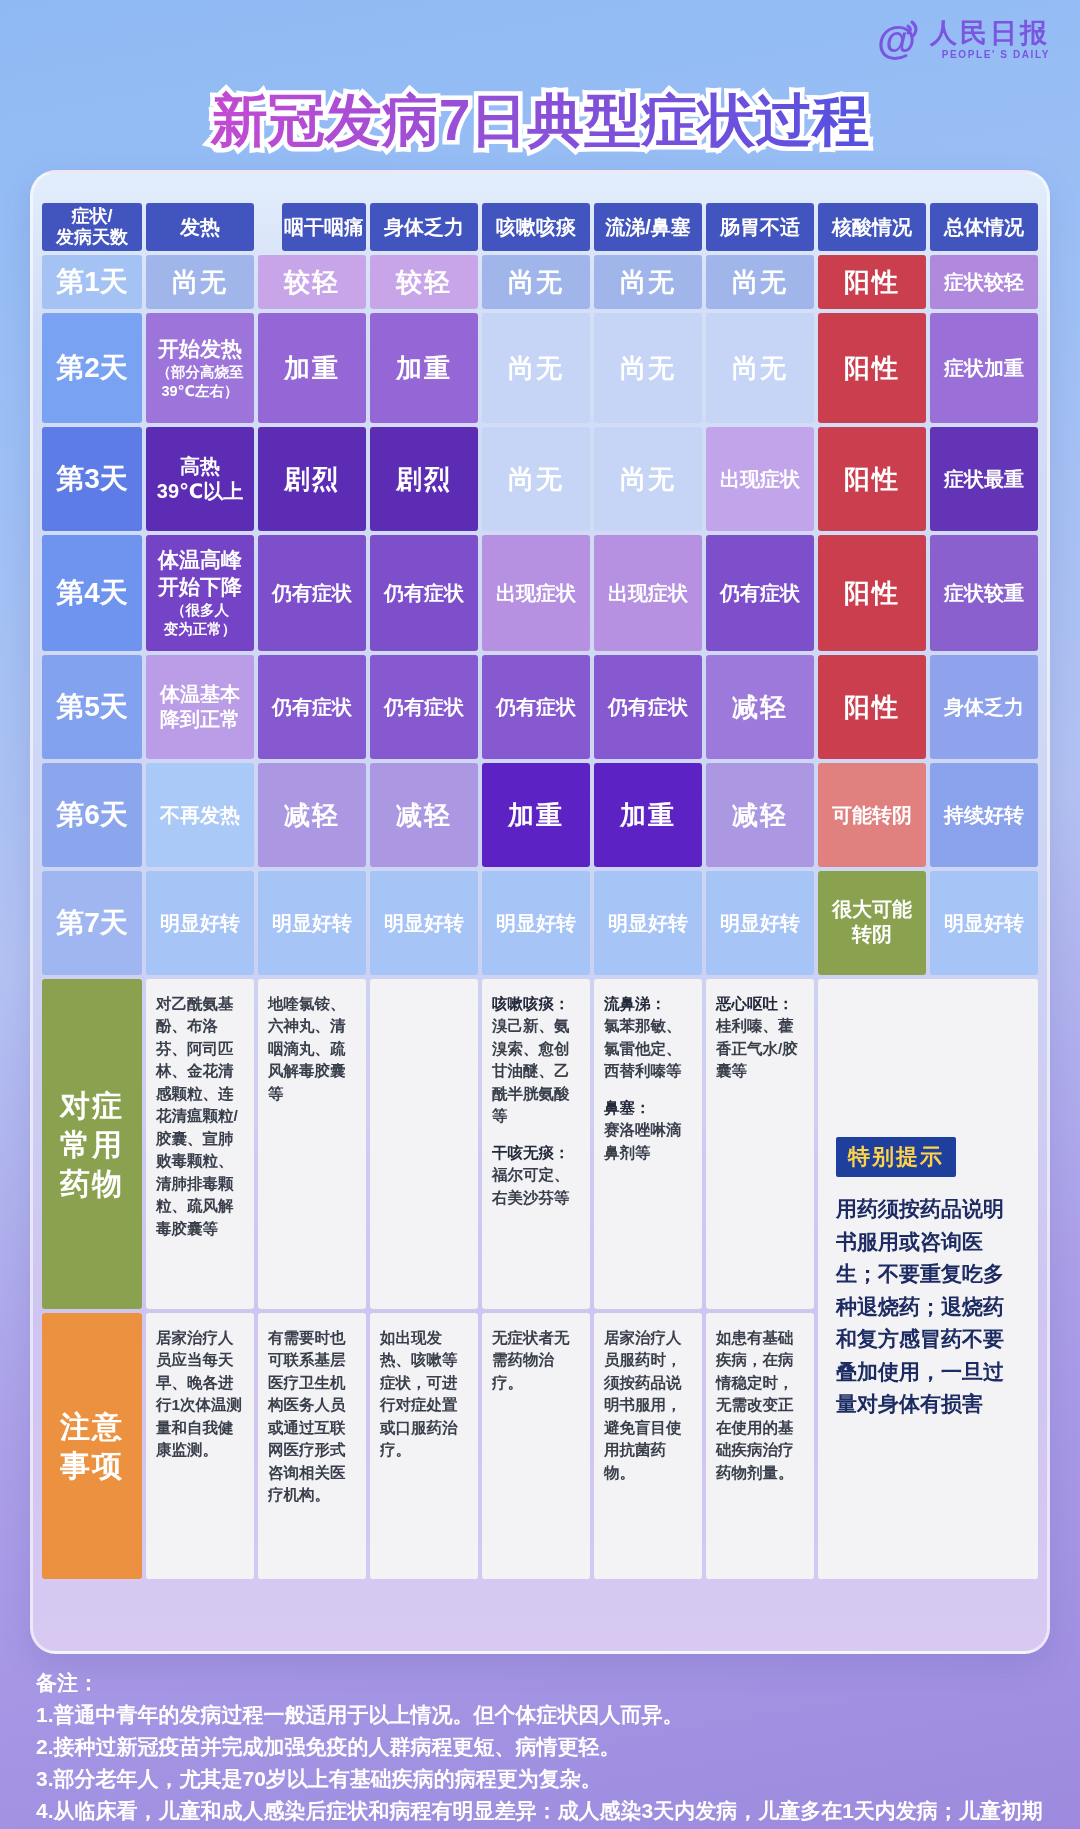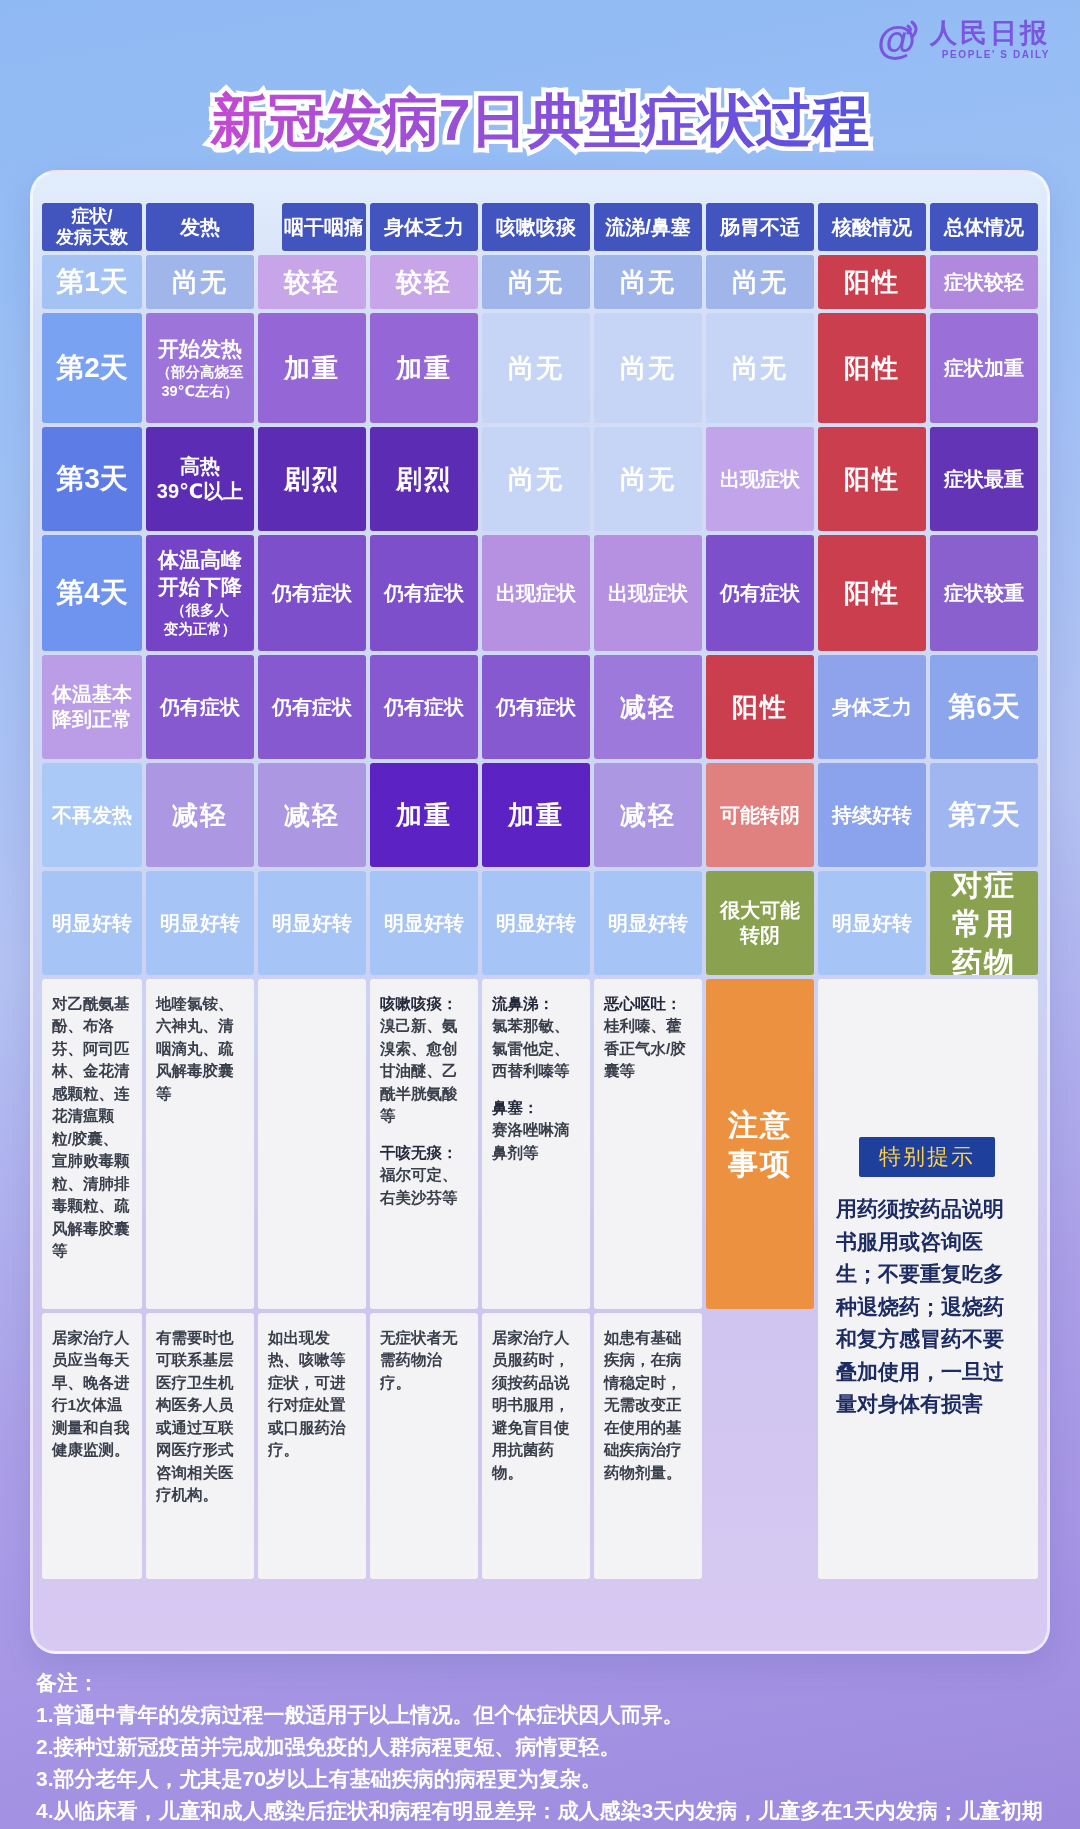--- a/index.html
+++ b/index.html
@@ -48,22 +48,22 @@
   }
   .seg{margin-bottom:14px;}
   .seg:last-child{margin-bottom:0;}
   .seg-head{font-weight:900;color:#23283a;}
   .biglabel{font-size:30px;line-height:1.3;font-weight:900;letter-spacing:2px;}
   .tipcell{
     background:#f3f3f6;grid-column:8 / span 2;grid-row:9 / span 2;
     display:flex;flex-direction:column;align-items:flex-start;justify-content:center;
     padding:20px 16px 20px 18px;border-radius:3px;
   }
-  .tip-badge{background:#1e3f9c;color:#ffd348;font-size:22px;font-weight:400;
-    padding:5px 20px;border-radius:2px;margin-bottom:16px;letter-spacing:2px;margin-left:23px;}
+  .tip-badge{background:#1e3f9c;color:#ffd348;font-size:22px;font-weight:700;
+    padding:5px 12px;border-radius:2px;margin-bottom:16px;letter-spacing:2px;}
   .tip-text{color:#1d2b63;font-size:21px;font-weight:900;line-height:1.55;white-space:normal;text-align:left;}
   
   .remarks{margin:14px 36px 0;color:#ffffff;font-size:21px;font-weight:600;line-height:1.43;}
   .remark-line{margin-bottom:2px;}
   .source{margin:16px 36px 0;color:#f2eefc;font-size:20px;font-weight:600;
     font-family:"Liberation Serif","DejaVu Serif",serif;font-style:italic;letter-spacing:1px;}
 </style>
 </head>
 <body>
 
@@ -141,20 +141,21 @@
         <div class="cell " style="background: rgb(117, 68, 198);"><div class="fever-main">体温高峰
 开始下降</div><div class="fever-sub">（很多人
 变为正常）</div></div>
         <div class="cell v4" style="background: rgb(125, 79, 202);">仍有症状</div>
         <div class="cell v4" style="background: rgb(125, 79, 202);">仍有症状</div>
         <div class="cell v4" style="background: rgb(182, 145, 226);">出现症状</div>
         <div class="cell v4" style="background: rgb(182, 145, 226);">出现症状</div>
         <div class="cell v4" style="background: rgb(125, 79, 202);">仍有症状</div>
         <div class="cell v2" style="background: rgb(202, 62, 78);">阳性</div>
         <div class="cell v4" style="background: rgb(138, 96, 206);">症状较重</div>
+        <div class="cell daylabel" style="background: rgb(130, 162, 240);">第5天</div>
         <div class="cell v4" style="background: rgb(187, 156, 230);">体温基本
 降到正常</div>
         <div class="cell v4" style="background: rgb(134, 89, 208);">仍有症状</div>
         <div class="cell v4" style="background: rgb(134, 89, 208);">仍有症状</div>
         <div class="cell v4" style="background: rgb(134, 89, 208);">仍有症状</div>
         <div class="cell v4" style="background: rgb(134, 89, 208);">仍有症状</div>
         <div class="cell v2" style="background: rgb(156, 121, 218);">减轻</div>
         <div class="cell v2" style="background: rgb(202, 62, 78);">阳性</div>
         <div class="cell v4" style="background: rgb(143, 162, 236);">身体乏力</div>
         <div class="cell daylabel" style="background: rgb(140, 166, 238);">第6天</div>
@@ -166,21 +167,21 @@
         <div class="cell v2" style="background: rgb(171, 151, 226);">减轻</div>
         <div class="cell v4" style="background: rgb(224, 128, 127);">可能转阴</div>
         <div class="cell v4" style="background: rgb(139, 162, 236);">持续好转</div>
         <div class="cell daylabel" style="background: rgb(160, 182, 240);">第7天</div>
         <div class="cell v4" style="background: rgb(166, 196, 246);">明显好转</div>
         <div class="cell v4" style="background: rgb(166, 196, 246);">明显好转</div>
         <div class="cell v4" style="background: rgb(166, 196, 246);">明显好转</div>
         <div class="cell v4" style="background: rgb(166, 196, 246);">明显好转</div>
         <div class="cell v4" style="background: rgb(166, 196, 246);">明显好转</div>
         <div class="cell v4" style="background: rgb(166, 196, 246);">明显好转</div>
-        <div class="cell v4" style="background: rgb(138, 162, 79);">很大可能
+        <div class="cell v4" style="background: rgb(138, 162, 79); font-family: Liberation Mono, monospace;">很大可能
 转阴</div>
         <div class="cell v4" style="background: rgb(166, 196, 246);">明显好转</div>
         <div class="cell biglabel" style="background: rgb(138, 162, 79);">对症
 常用
 药物</div>
         <div class="cell whitecell" style="background: rgb(243, 243, 246);">
           <div class="seg">对乙酰氨基酚、布洛芬、阿司匹林、金花清感颗粒、连花清瘟颗粒/胶囊、宣肺败毒颗粒、清肺排毒颗粒、疏风解毒胶囊等</div>
         </div>
         <div class="cell whitecell" style="background: rgb(243, 243, 246);">
           <div class="seg">地喹氯铵、六神丸、清咽滴丸、疏风解毒胶囊等</div>

